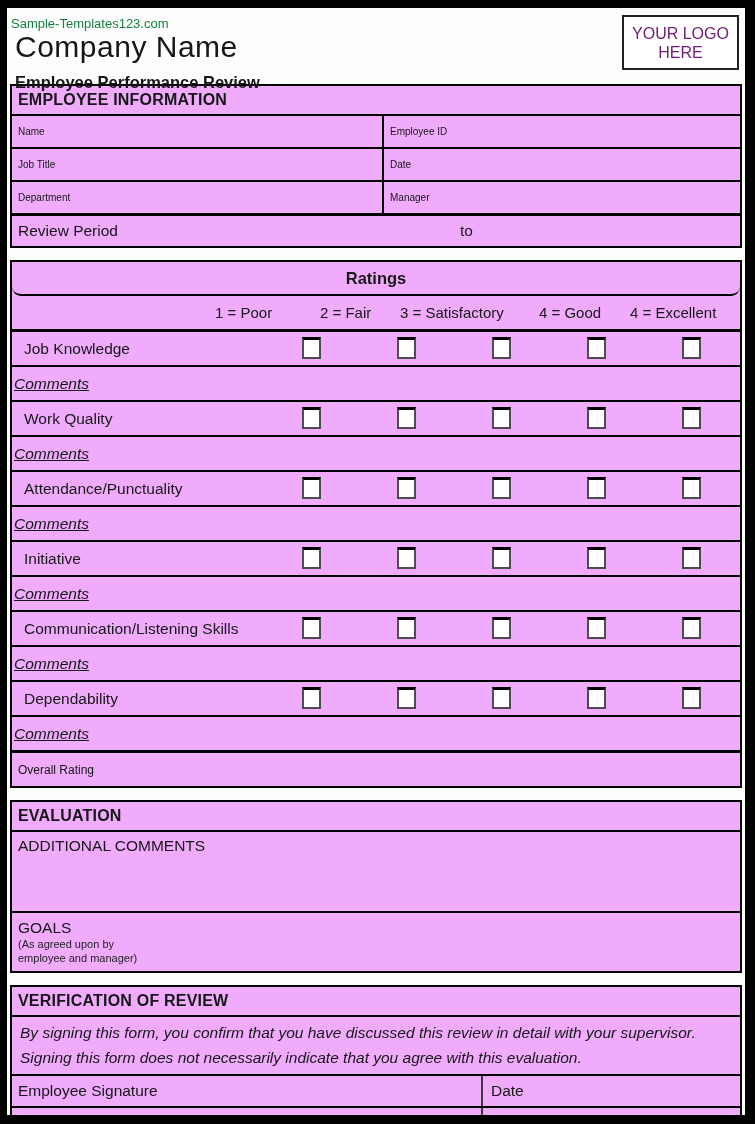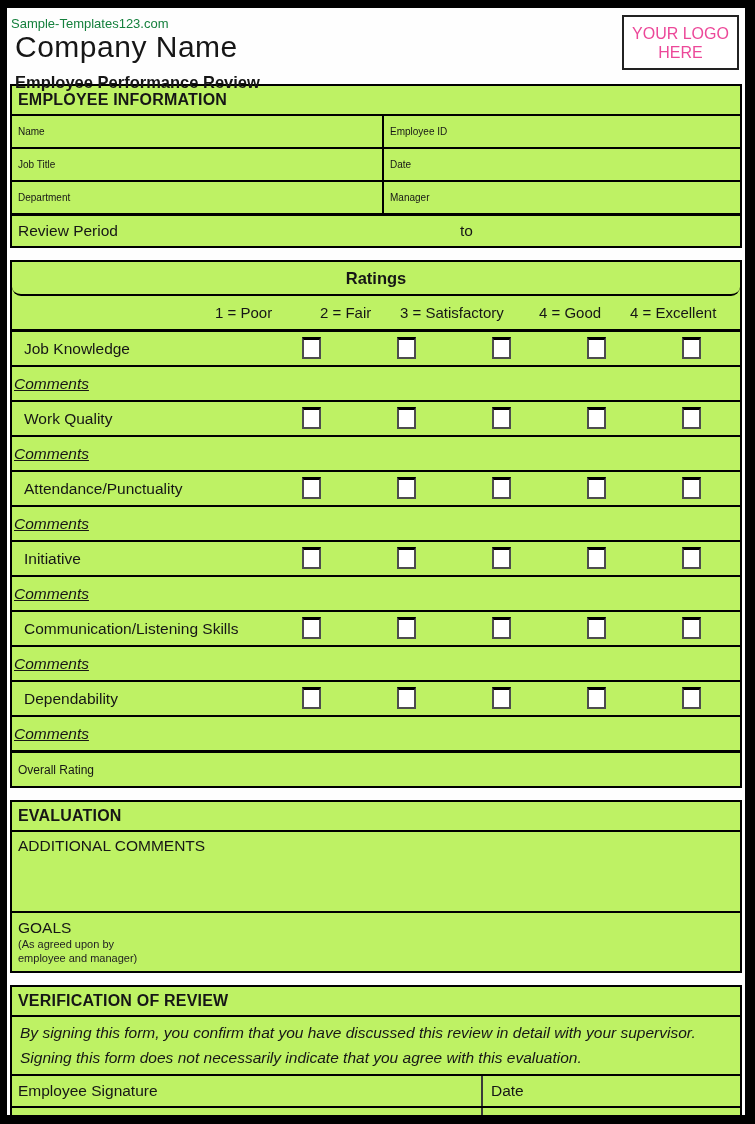--- a/index.html
+++ b/index.html
@@ -21,26 +21,26 @@
 
   
   .header { position:relative; height:76px; }
   .watermark { font-size:13px; color:#15803d; padding:8px 0 0 1px; line-height:15px; }
   .company-name { font-size:30px; line-height:32px; letter-spacing:0.5px; padding-left:5px; font-weight:normal; }
   .logo-box {
     position:absolute; top:7px; right:3px;
     width:113px; height:51px;
     border:2px solid #222; background:#fff;
     display:flex; align-items:center; justify-content:center;
-    text-align:center; font-size:16px; line-height:19px; color:#ec4899;
+    text-align:center; font-size:16px; line-height:19px; color:#701a75;
   }
   .form-title { font-size:16.5px; font-weight:bold; padding:10px 0 7px 5px; line-height:19px; }
 
   
-  .tbl { border:2px solid #000; margin:0 0 12px 0; background:#bef264; }
+  .tbl { border:2px solid #000; margin:0 0 12px 0; background:#f0abfc; }
   .tbl-header { font-weight:bold; font-size:16px; height:28px; line-height:28px; padding:0 6px; border-bottom:2px solid #000; letter-spacing:0.2px; }
 
   
   .ei-row { display:flex; height:31px; border-bottom:2px solid #000; }
   .ei-row.thick-bottom { border-bottom:3px solid #000; }
   .ei-cell { display:flex; align-items:center; padding:0 6px; font-size:10px; }
   .ei-cell.left { width:358px; border-right:2px solid #000; flex:none; }
   .ei-cell.right { flex:1; }
   .ei-review { position:relative; height:30px; display:flex; align-items:center; font-size:15.5px; }
   .ei-review .lbl { padding-left:6px; }

